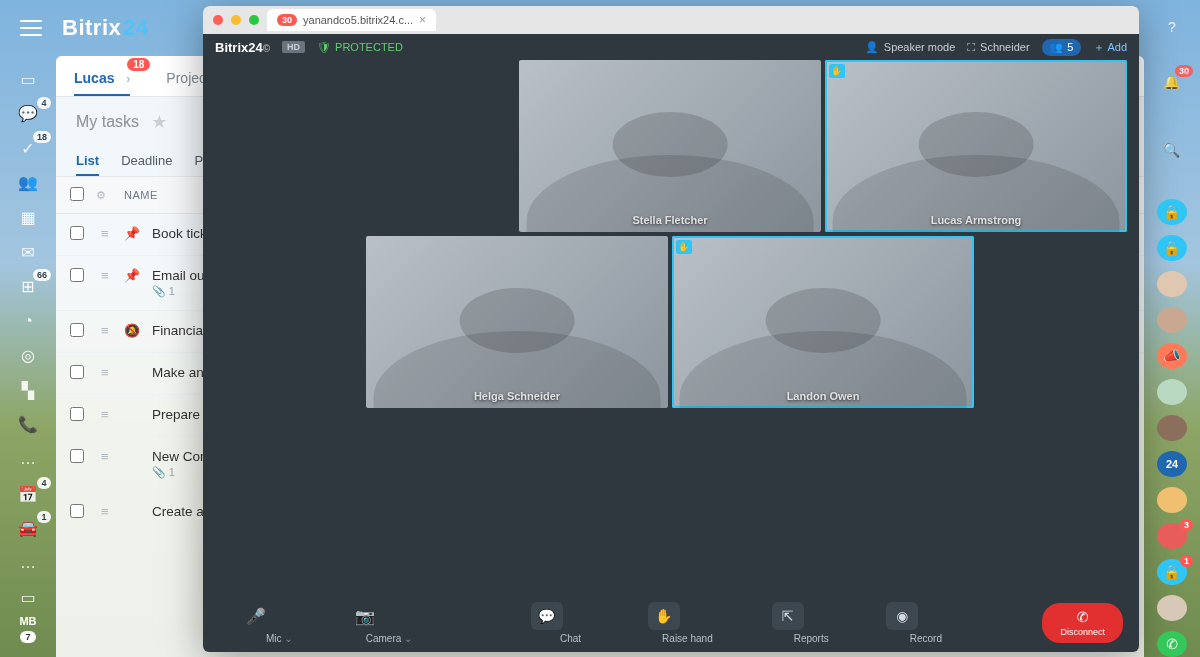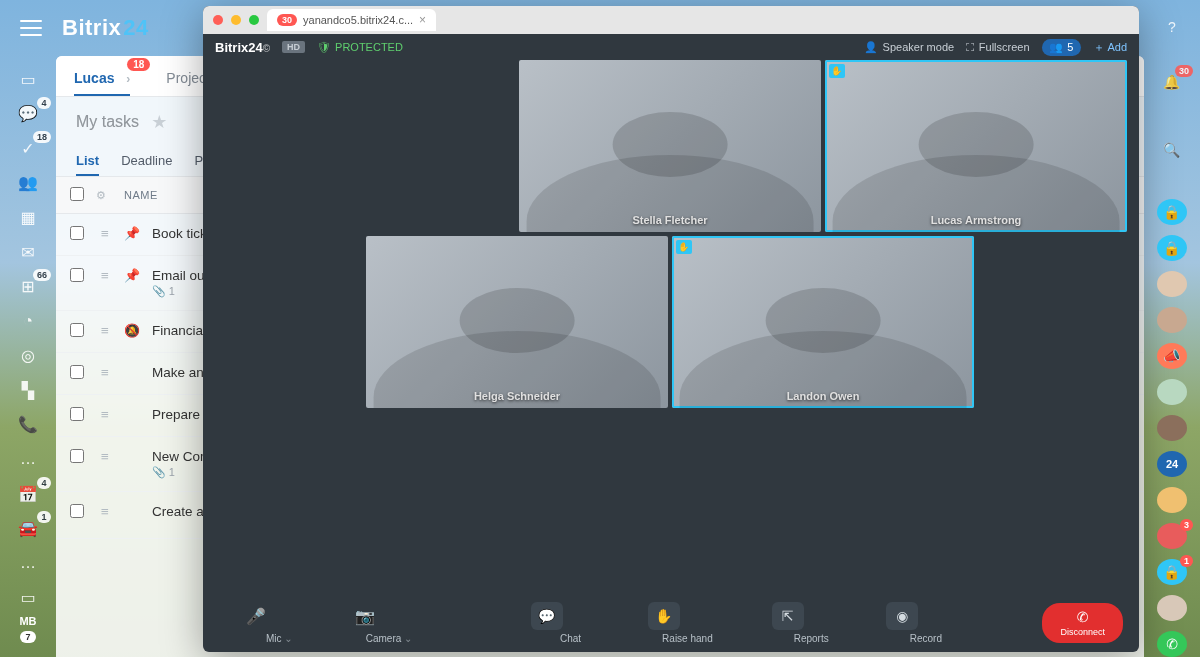--- a/index.html
+++ b/index.html
@@ -241,21 +241,21 @@
       <span>🛡</span>
       <span>PROTECTED</span>
     </span>
     <span class="spacer"></span>
     <span class="vhead-btn">
       <span>👤</span>
       <span>Speaker mode</span>
     </span>
     <span class="vhead-btn">
       <span>⛶</span>
-      <span>Fullscreen</span>
+      <span>Schneider</span>
     </span>
     <span class="pill-count">
       <span>👥</span>
       <span>5</span>
     </span>
     <span class="add-btn">
       <span>＋</span>
       <span>Add</span>
     </span>
   </div>

